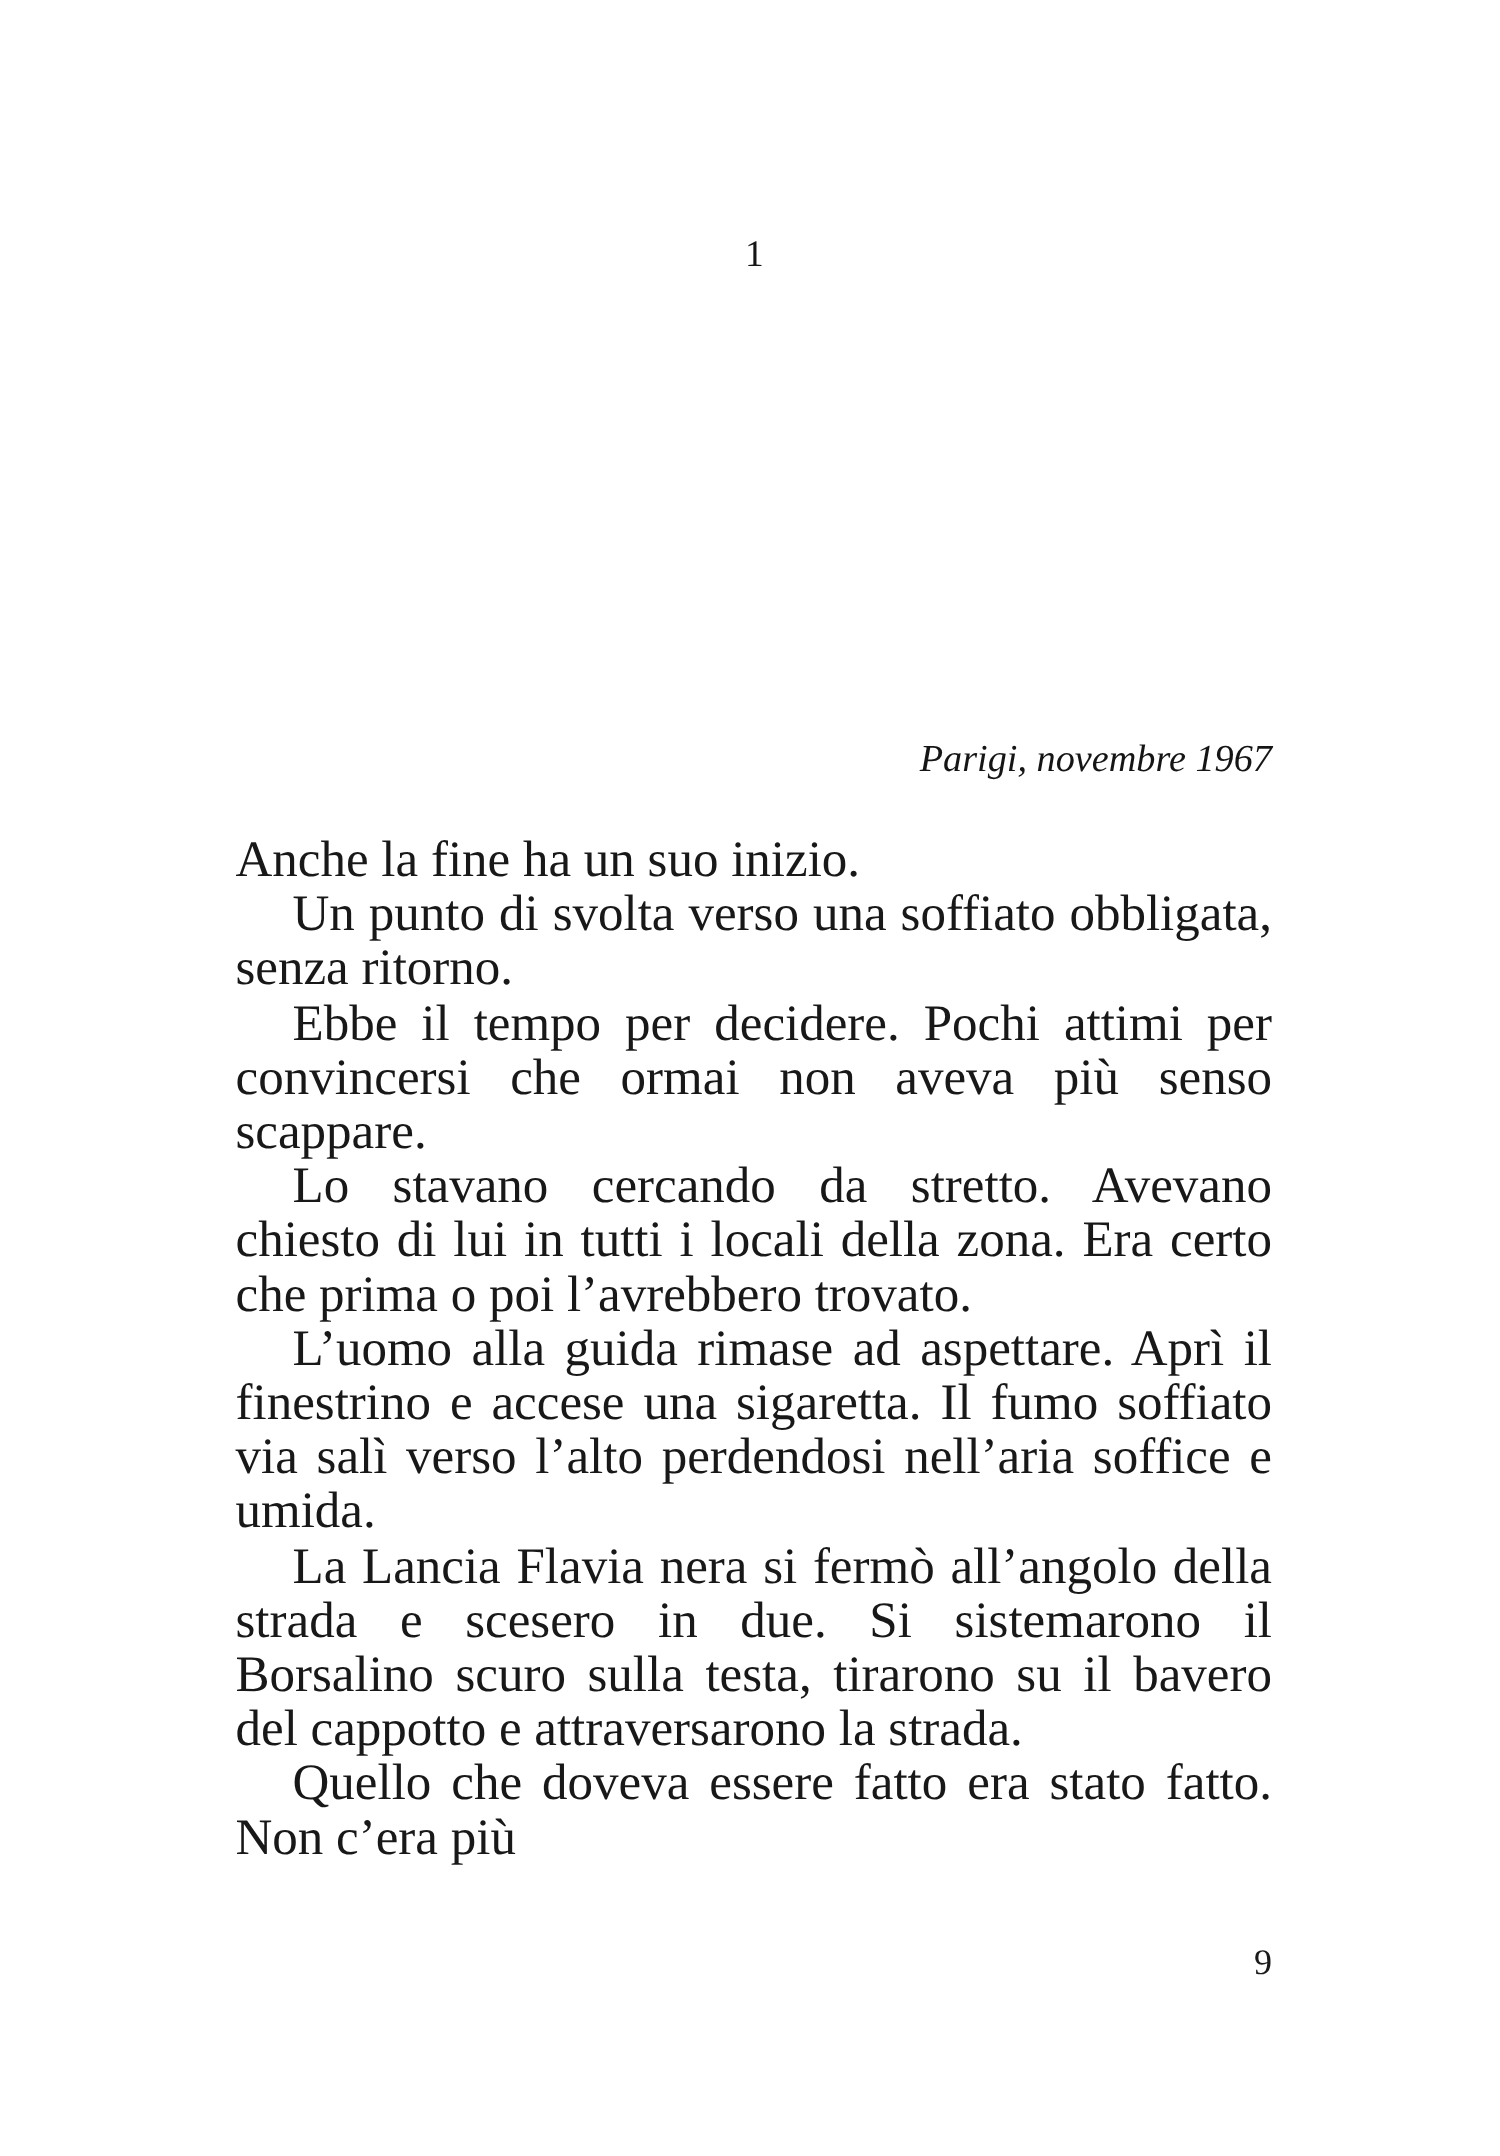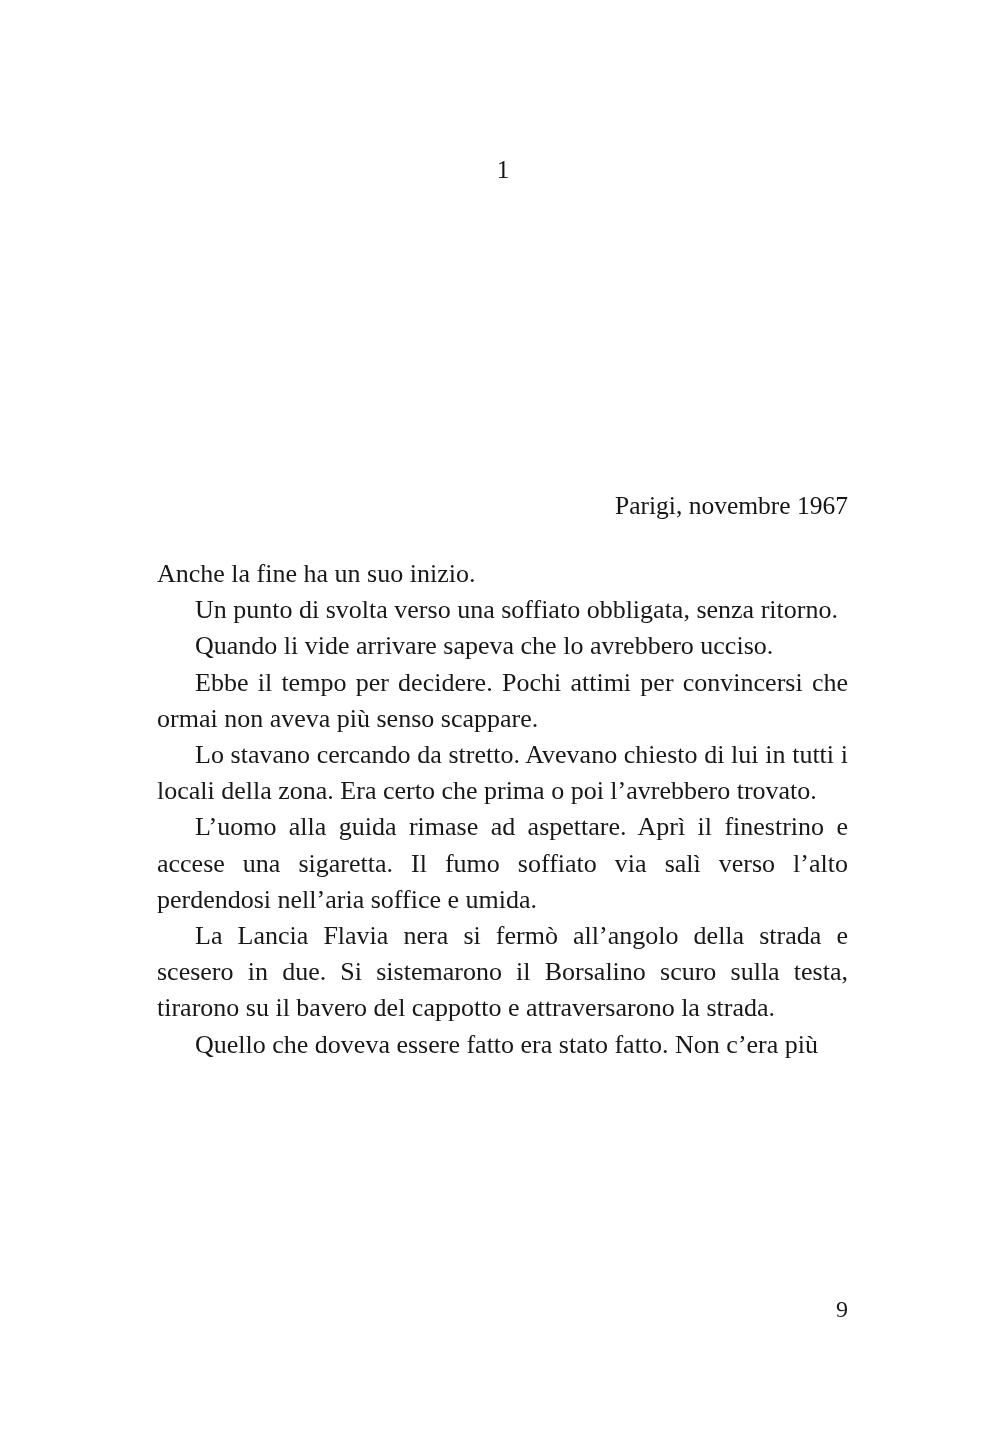--- a/index.html
+++ b/index.html
@@ -35,32 +35,33 @@
     letter-spacing: 0.2px;
   }
 
   
   .dateline {
     position: absolute;
     left: 157px;
     top: 489px;
     width: 691px;
     text-align: right;
+    font-style: italic;
     font-size: 25.5px;
     line-height: 34px;
     color: #151515;
   }
 
   
   .textblock {
     position: absolute;
     left: 157px;
     top: 556px;
     width: 691px;
-    font-size: 26px;
+    font-size: 34px;
     line-height: 36.2px;
     text-align: justify;
     text-justify: inter-word;
     color: #181818;
     hyphens: manual;
     -webkit-hyphens: manual;
   }
   .textblock p {
     margin: 0;
     text-indent: 0;
@@ -86,21 +87,20 @@
 
 <div class="page">
 
   <div class="chapter-number">1</div>
 
   <div class="dateline">Parigi, novembre 1967</div>
 
   <div class="textblock">
       <p class="paragraph">Anche la fine ha un suo inizio.</p>
       <p class="paragraph indent">Un punto di svolta verso una soffiato obbligata, senza ritorno.</p>
-      <p class="paragraph indent">Quando li vide arrivare sapeva che lo avrebbero ucciso.</p>
       <p class="paragraph indent">Ebbe il tempo per decidere. Pochi attimi per convincersi che ormai non aveva più senso scappare.</p>
       <p class="paragraph indent">Lo stavano cercando da stretto. Avevano chiesto di lui in tutti i locali della zona. Era certo che prima o poi l’avrebbero trovato.</p>
       <p class="paragraph indent">L’uomo alla guida rimase ad aspettare. Aprì il finestrino e accese una sigaretta. Il fumo soffiato via salì verso l’alto perdendosi nell’aria soffice e umida.</p>
       <p class="paragraph indent">La Lancia Flavia nera si fermò all’angolo della strada e scesero in due. Si sistemarono il Borsalino scuro sulla testa, tirarono su il bavero del cappotto e attraversarono la strada.</p>
       <p class="paragraph indent">Quello che doveva essere fatto era stato fatto. Non c’era più</p>
     </div>
 
   <div class="folio">9</div>
 
 </div>

